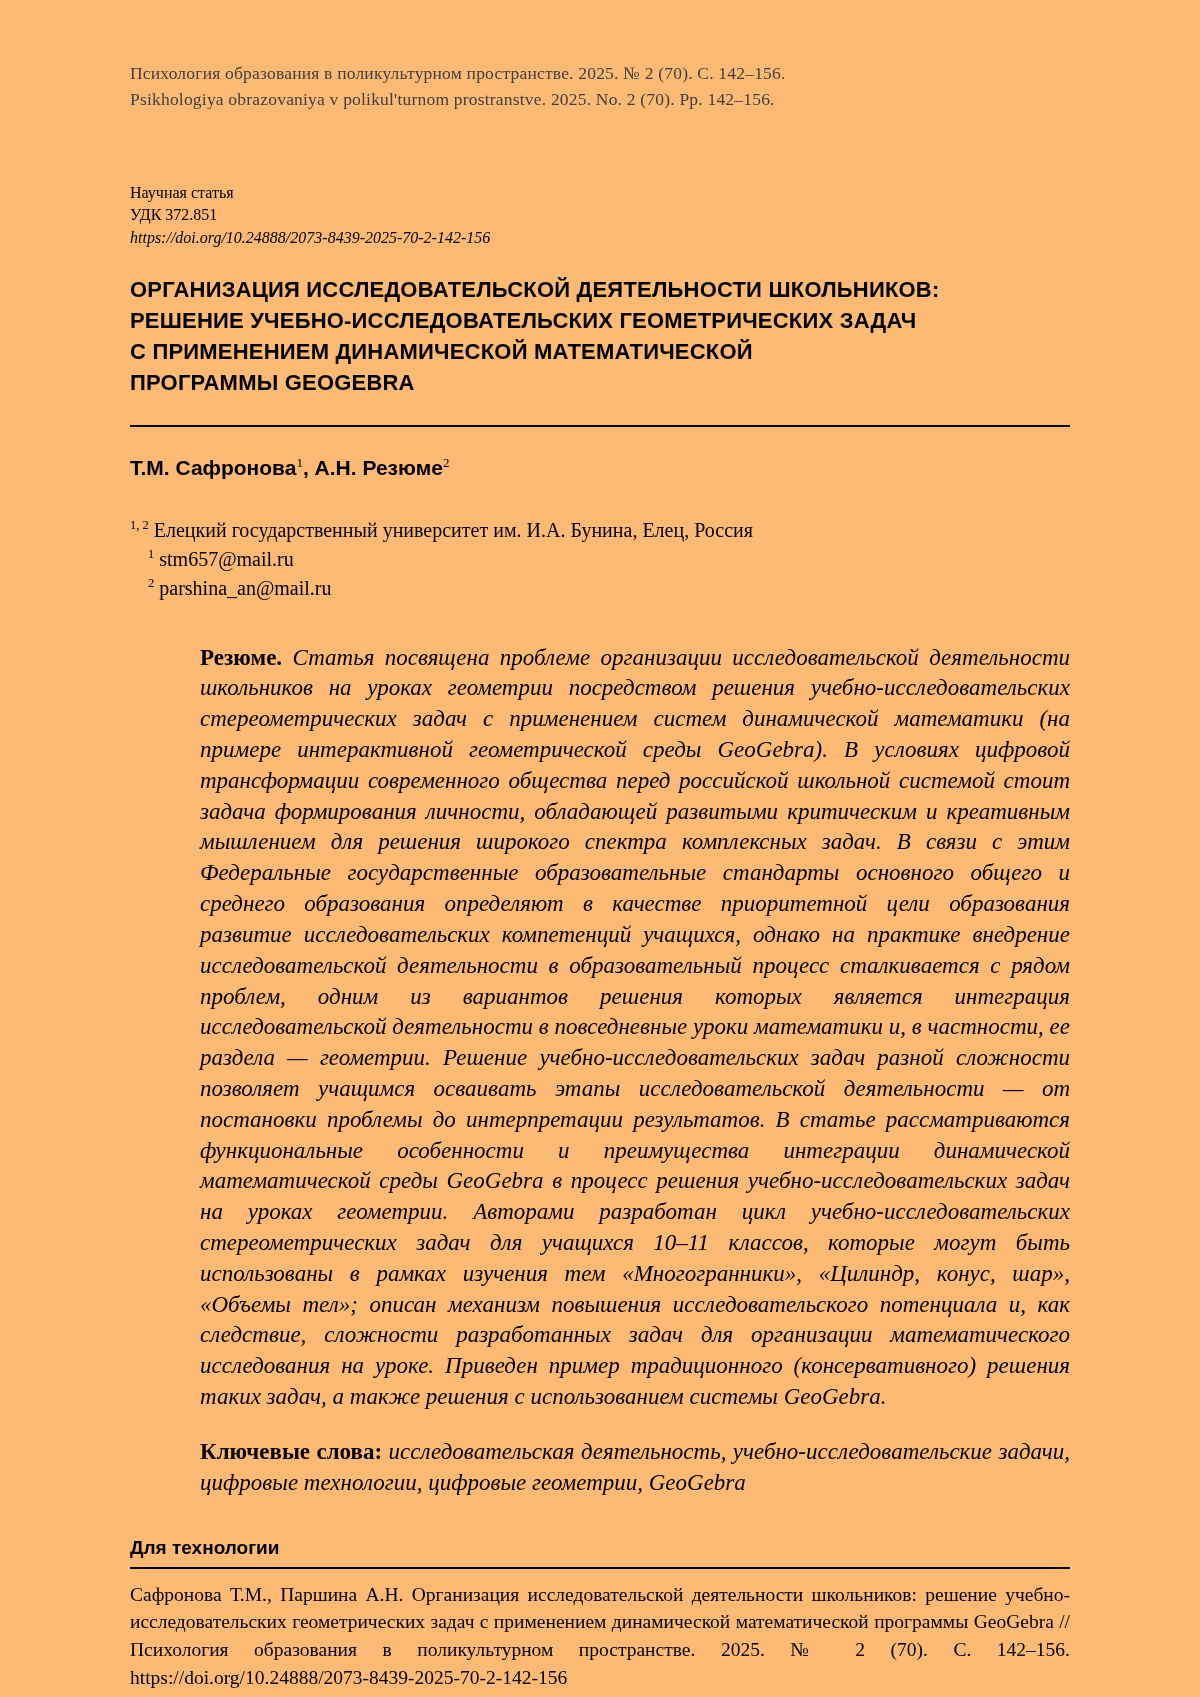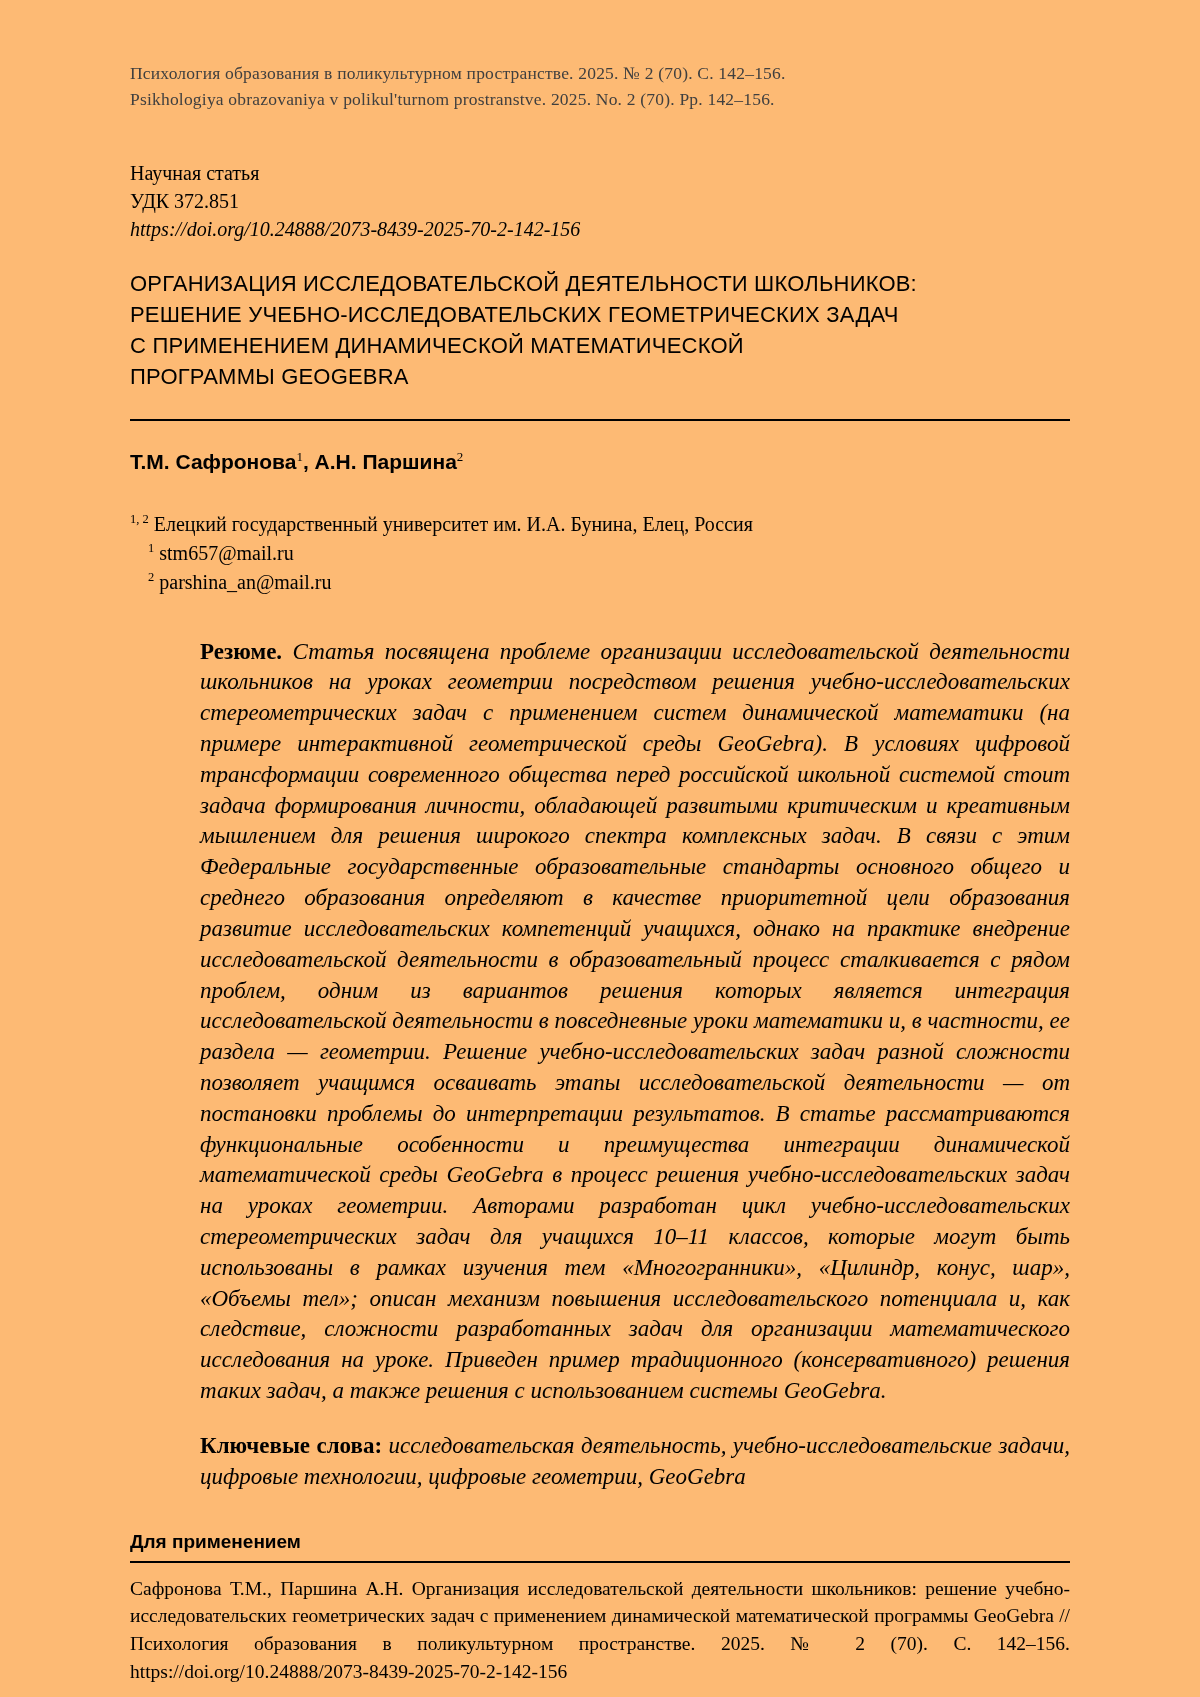--- a/index.html
+++ b/index.html
@@ -10,27 +10,27 @@
     margin: 0 auto;
     background: #fdba74;
     color: #000;
     font-family: "Liberation Serif", serif;
     overflow: hidden;
   }
   .content { padding: 60px 130px 0 130px; }
 
   .journal-header { font-size: 17.5px; line-height: 1.5; color: #3f3f3f; letter-spacing: 0.2px; }
 
-  .article-meta { margin-top: 46px; font-size: 20px; line-height: 1.42; }
+  .article-meta { margin-top: 69px; font-size: 16px; line-height: 1.42; }
   .doi { color: #000; text-decoration: none; cursor: pointer; font-style: italic; }
 
   .title {
     margin-top: 24px;
     font-family: "Liberation Sans", sans-serif;
-    font-weight: 400;
+    font-weight: 700;
     font-size: 22px;
     line-height: 1.42;
     white-space: pre-line;
     letter-spacing: 0.2px;
   }
 
   .rule { border-top: 2px solid #000; height: 0; }
   .rule-title { margin-top: 26px; }
 
   .authors {
@@ -88,34 +88,34 @@
       <div class="doi">https://doi.org/10.24888/2073-8439-2025-70-2-142-156</div>
     </div>
 
     <h1 class="title">ОРГАНИЗАЦИЯ ИССЛЕДОВАТЕЛЬСКОЙ ДЕЯТЕЛЬНОСТИ ШКОЛЬНИКОВ:
 РЕШЕНИЕ УЧЕБНО-ИССЛЕДОВАТЕЛЬСКИХ ГЕОМЕТРИЧЕСКИХ ЗАДАЧ
 С ПРИМЕНЕНИЕМ ДИНАМИЧЕСКОЙ МАТЕМАТИЧЕСКОЙ
 ПРОГРАММЫ GEOGEBRA</h1>
 
     <div class="rule rule-title"></div>
 
-    <div class="authors"><span>Т.М. Сафронова</span><sup>1</sup><span>, </span><span>А.Н. Паршина</span><sup>2</sup></div>
+    <div class="authors"><span>Т.М. Сафронова</span><sup>1</sup><span>, </span><span>А.Н. Резюме</span><sup>2</sup></div>
 
     <div class="affiliation-block">
       <div class="affiliation"><sup>1, 2</sup> <span>Елецкий государственный университет им. И.А. Бунина, Елец, Россия</span></div>
       <div class="email"><sup>1</sup> <span>stm657@mail.ru</span></div>
       <div class="email"><sup>2</sup> <span>parshina_an@mail.ru</span></div>
     </div>
 
     <p class="abstract"><b class="lead">Резюме.</b> <i>Статья посвящена проблеме организации исследовательской деятельности школьников на уроках геометрии посредством решения учебно-исследовательских стереометрических задач с применением систем динамической математики (на примере интерактивной геометрической среды GeoGebra). В условиях цифровой трансформации современного общества перед российской школьной системой стоит задача формирования личности, обладающей развитыми критическим и креативным мышлением для решения широкого спектра комплексных задач. В связи с этим Федеральные государственные образовательные стандарты основного общего и среднего образования определяют в качестве приоритетной цели образования развитие исследовательских компетенций учащихся, однако на практике внедрение исследовательской деятельности в образовательный процесс сталкивается с рядом проблем, одним из вариантов решения которых является интеграция исследовательской деятельности в повседневные уроки математики и, в частности, ее раздела — геометрии. Решение учебно-исследовательских задач разной сложности позволяет учащимся осваивать этапы исследовательской деятельности — от постановки проблемы до интерпретации результатов. В статье рассматриваются функциональные особенности и преимущества интеграции динамической математической среды GeoGebra в процесс решения учебно-исследовательских задач на уроках геометрии. Авторами разработан цикл учебно-исследовательских стереометрических задач для учащихся 10–11 классов, которые могут быть использованы в рамках изучения тем «Многогранники», «Цилиндр, конус, шар», «Объемы тел»; описан механизм повышения исследовательского потенциала и, как следствие, сложности разработанных задач для организации математического исследования на уроке. Приведен пример традиционного (консервативного) решения таких задач, а также решения с использованием системы GeoGebra.</i></p>
 
     <p class="keywords"><b class="lead">Ключевые слова:</b> <i>исследовательская деятельность, учебно-исследовательские задачи, цифровые технологии, цифровые геометрии, GeoGebra</i></p>
 
     <div class="citation-section">
-      <div class="citation-heading">Для применением</div>
+      <div class="citation-heading">Для технологии</div>
       <div class="rule rule-citation"></div>
       <p class="citation-text">Сафронова Т.М., Паршина А.Н. Организация исследовательской деятельности школьников: решение учебно-исследовательских геометрических задач с применением динамической математической программы GeoGebra // Психология образования в поликультурном пространстве. 2025. № 2 (70). С. 142–156. https://doi.org/10.24888/2073-8439-2025-70-2-142-156</p>
     </div>
 
     <div class="footnote-rule"></div>
     <div class="copyright">© Сафронова Т.М., Паршина А.Н., 2025</div>
 
     <div class="rule footer-rule"></div>
     <div class="page-number">142</div>
 

